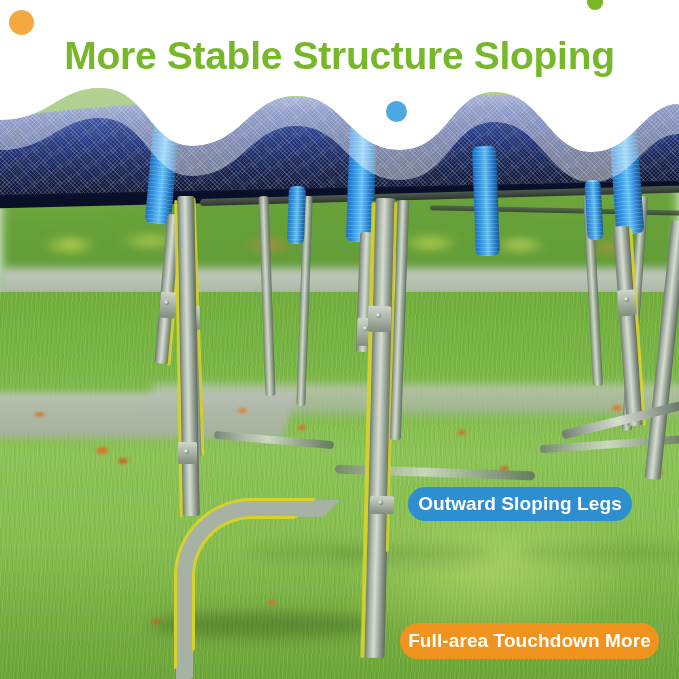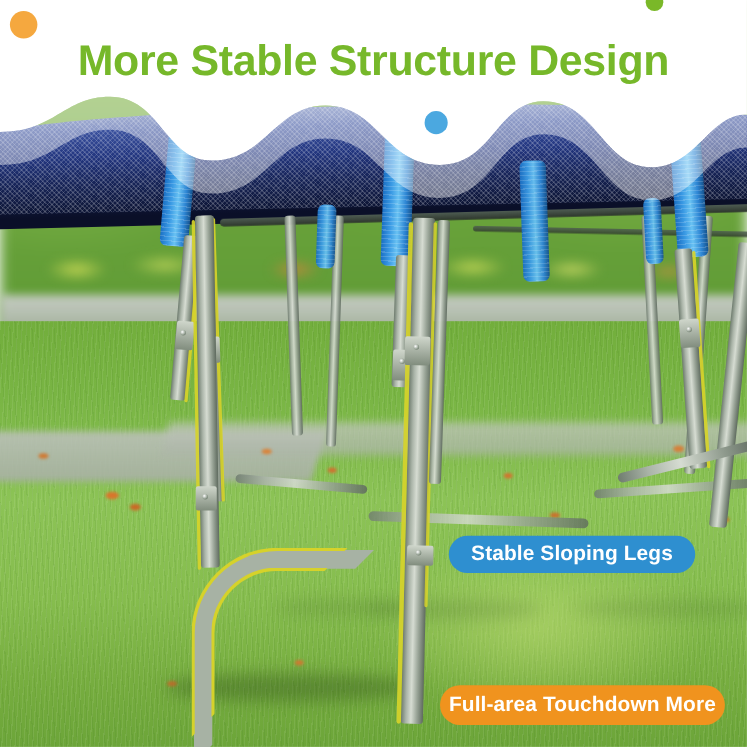--- a/index.html
+++ b/index.html
@@ -298,22 +298,22 @@
                C548,152 542,92 494,92 C452,92 448,150 400,150
                C350,150 344,96 296,96 C250,96 242,146 192,146
                C150,146 146,88 100,88 C58,88 50,120 0,120 Z" fill="#ffffff"></path>
     </svg>
   </div>
 
   <div class="dot dot-orange"></div>
   <div class="dot dot-green"></div>
   <div class="dot dot-blue"></div>
 
-  <div class="title">More Stable Structure Design</div>
+  <div class="title">More Stable Structure Sloping</div>
 
   <div class="badge badge-blue">
-    <span>Stable Sloping Legs</span>
+    <span>Outward Sloping Legs</span>
   </div>
   <div class="badge badge-orange">
     <span>Full-area Touchdown More</span>
   </div>
 
 </div>
 
 </body></html>

